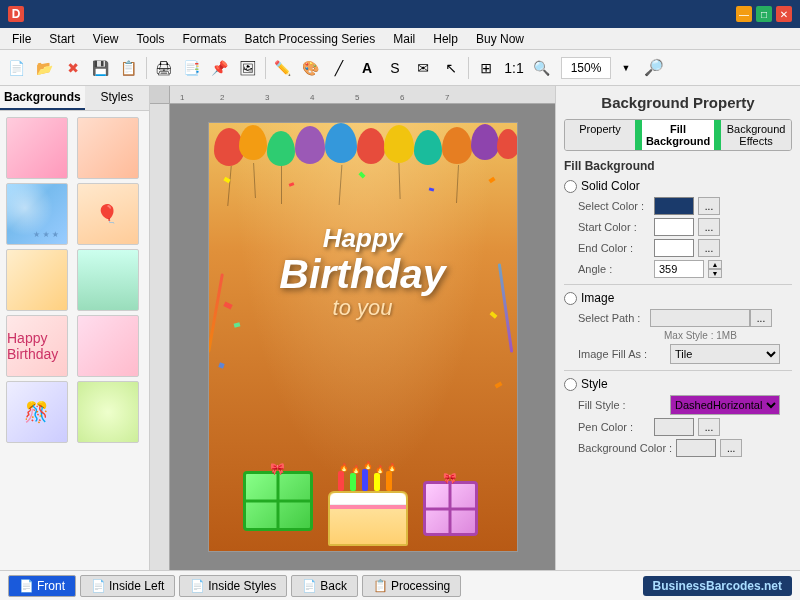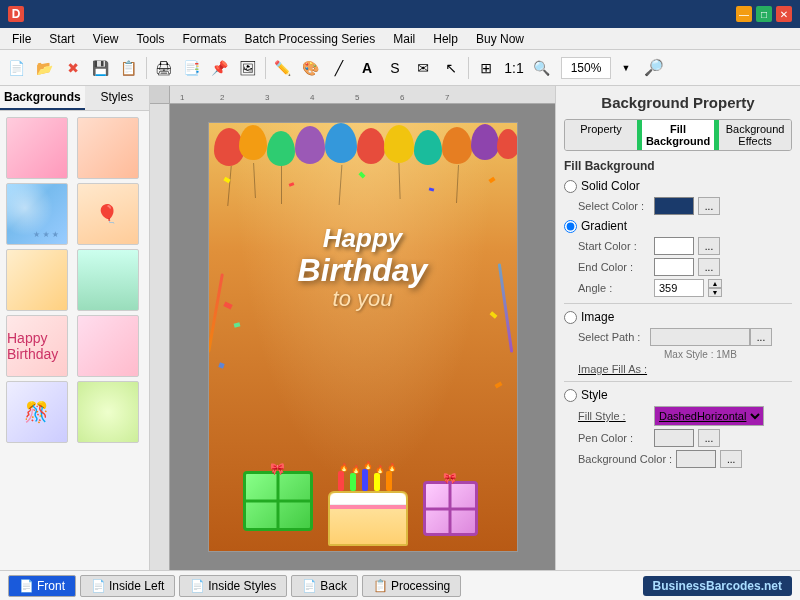--- a/index.html
+++ b/index.html
@@ -189,21 +189,21 @@
       text-align: center;
     }
     .happy-text {
       font-size: 26px;
       font-weight: bold;
       color: white;
       text-shadow: 2px 2px 4px rgba(0,0,0,0.5);
       font-style: italic;
     }
     .birthday-text {
-      font-size: 32px;
+      font-size: 41px;
       font-weight: bold;
       color: white;
       text-shadow: 2px 2px 6px rgba(0,0,0,0.5);
       font-style: italic;
       line-height: 1;
     }
     .toyou-text {
       font-size: 22px;
       color: #ffe0b0;
       font-style: italic;
@@ -244,21 +244,21 @@
       overflow: hidden;
       margin-bottom: 8px;
     }
     .prop-tab {
       flex: 1;
       padding: 3px 4px;
       text-align: center;
       cursor: pointer;
       font-size: 11px;
       background: #e8e8e8;
-      border-right: 5px solid #22c55e;
+      border-right: 7px solid #22c55e;
     }
     .prop-tab:last-child { border-right: none; }
     .prop-tab.active { background: white; font-weight: bold; }
 
     .fill-bg-label {
       font-size: 12px;
       font-weight: bold;
       margin-bottom: 6px;
       color: #333;
     }
@@ -352,24 +352,23 @@
     .maxsize-label {
       font-size: 10px;
       color: #777;
       padding-left: 100px;
       margin: 1px 0;
     }
 
     .dropdown-row {
       display: flex;
       align-items: center;
-      gap: 4px;
+      gap: 20px;
       margin: 3px 0;
       padding-left: 14px;
-      text-decoration: underline;
     }
     .drop-label { min-width: 72px; color: #555; font-size: 11px; }
     .drop-select {
       border: 1px solid #aaa;
       background: #e8e8e8;
       height: 20px;
       font-size: 11px;
       width: 110px;
       cursor: pointer;
     }
@@ -618,24 +617,20 @@
       <input type="radio" name="fill-type" class="radio-input" style="">
       <label>Solid Color</label>
     </div>
 
     <div class="color-row">
       <span class="color-label">Select Color :</span>
       <div class="color-swatch dark"></div>
       <button class="ellipsis-btn">...</button>
     </div>
 
-    <div class="radio-row">
-      <input type="radio" name="fill-type" checked="" class="radio-input" style="">
-      <label>Gradient</label>
-    </div>
 
     <div class="color-row">
       <span class="color-label">Start Color :</span>
       <div class="color-swatch white"></div>
       <button class="ellipsis-btn">...</button>
     </div>
 
     <div class="color-row">
       <span class="color-label">End Color :</span>
       <div class="color-swatch white"></div>
@@ -661,20 +656,25 @@
     <div class="path-row">
       <span class="path-label">Select Path :</span>
       <input type="text" class="path-input" value="" style="">
       <button class="ellipsis-btn">...</button>
     </div>
 
     <div class="maxsize-label">Max Style : 1MB</div>
 
     <div class="dropdown-row">
       <span class="drop-label">Image Fill As :</span>
+      <select class="drop-select">
+        <option>Tile</option>
+        <option>Stretch</option>
+        <option>Center</option>
+      </select>
     </div>
 
     <div class="divider"></div>
 
     <div class="radio-row">
       <input type="radio" name="fill-type" class="radio-input" style="">
       <label>Style</label>
     </div>
 
     <div class="dropdown-row">

